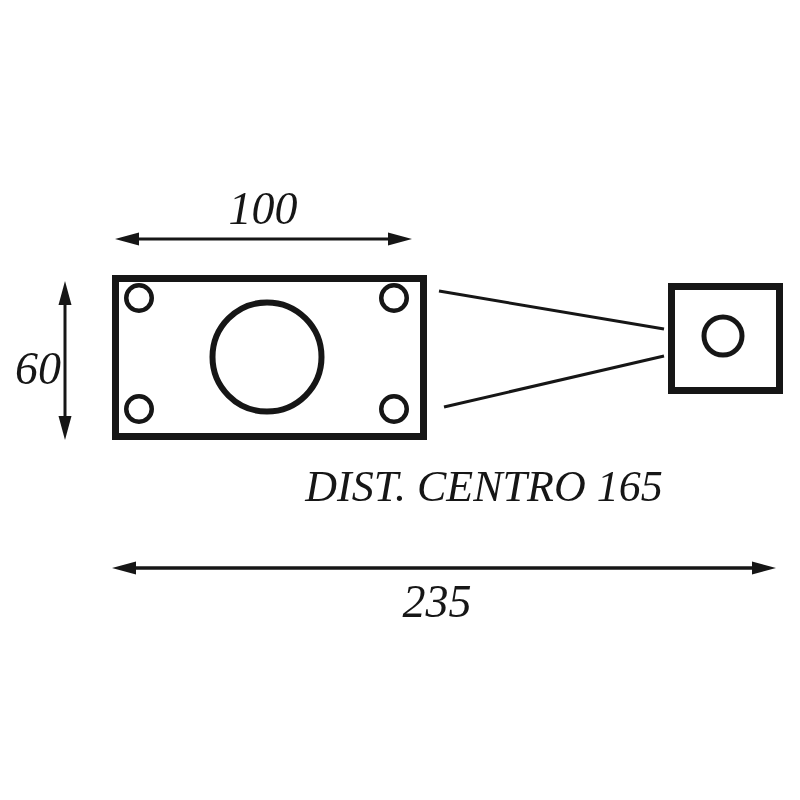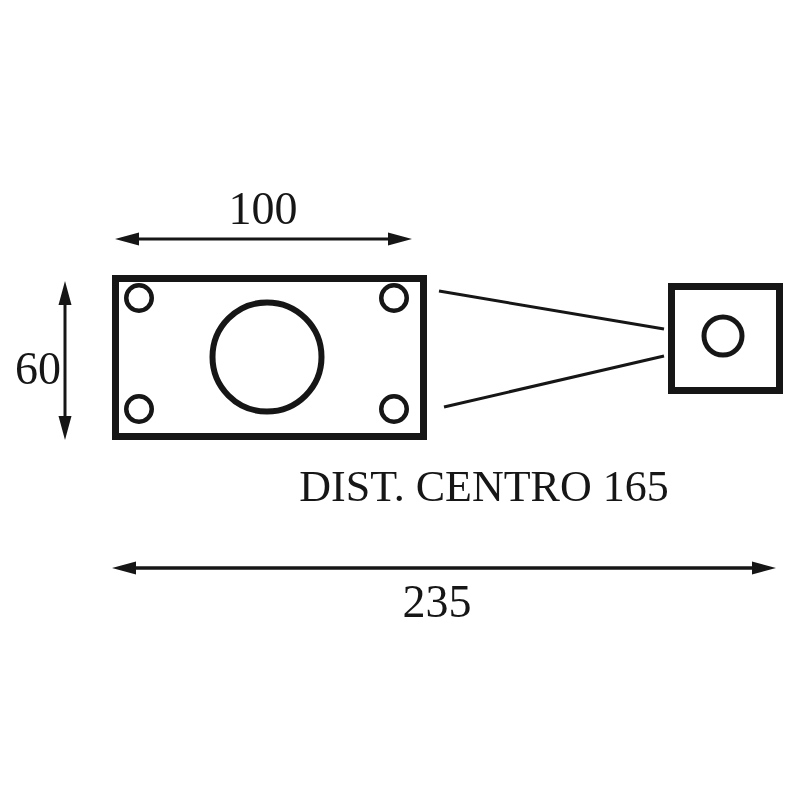--- a/index.html
+++ b/index.html
@@ -6,20 +6,21 @@
     margin: 0;
     padding: 0;
     background: #ffffff;
   }
   .canvas {
     position: relative;
     width: 800px;
     height: 800px;
     background: #ffffff;
     overflow: hidden;
+    font-style: italic;
   }
   svg {
     display: block;
   }
   .ink-stroke {
     stroke: #161616;
     fill: none;
   }
   .ink-fill {
     fill: #161616;

